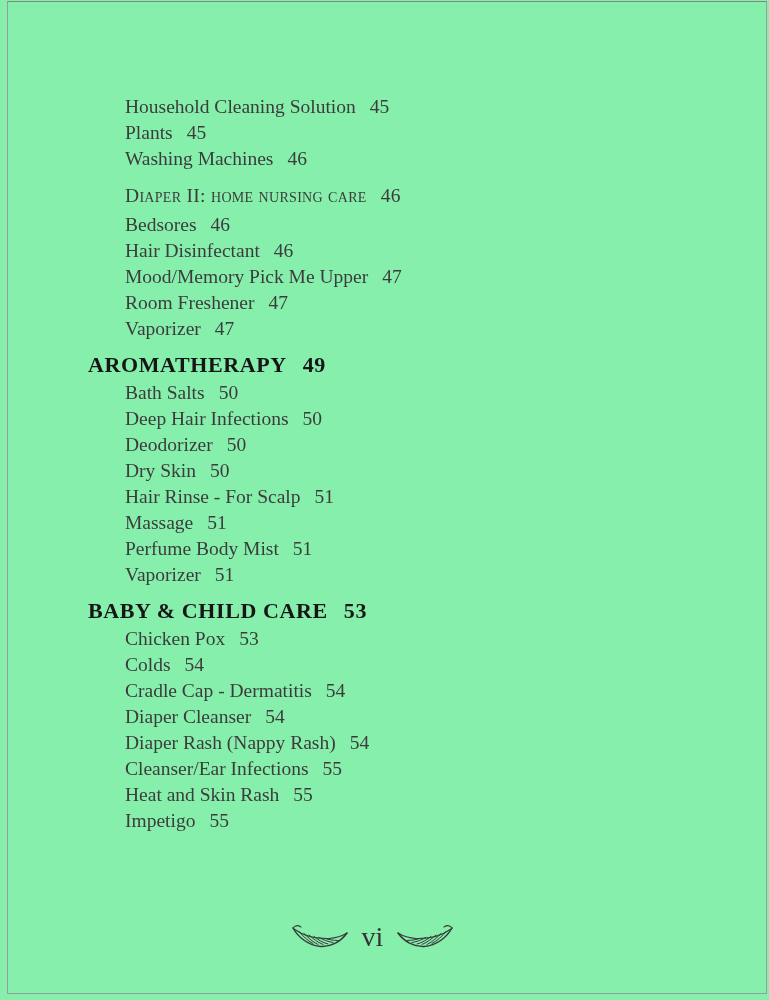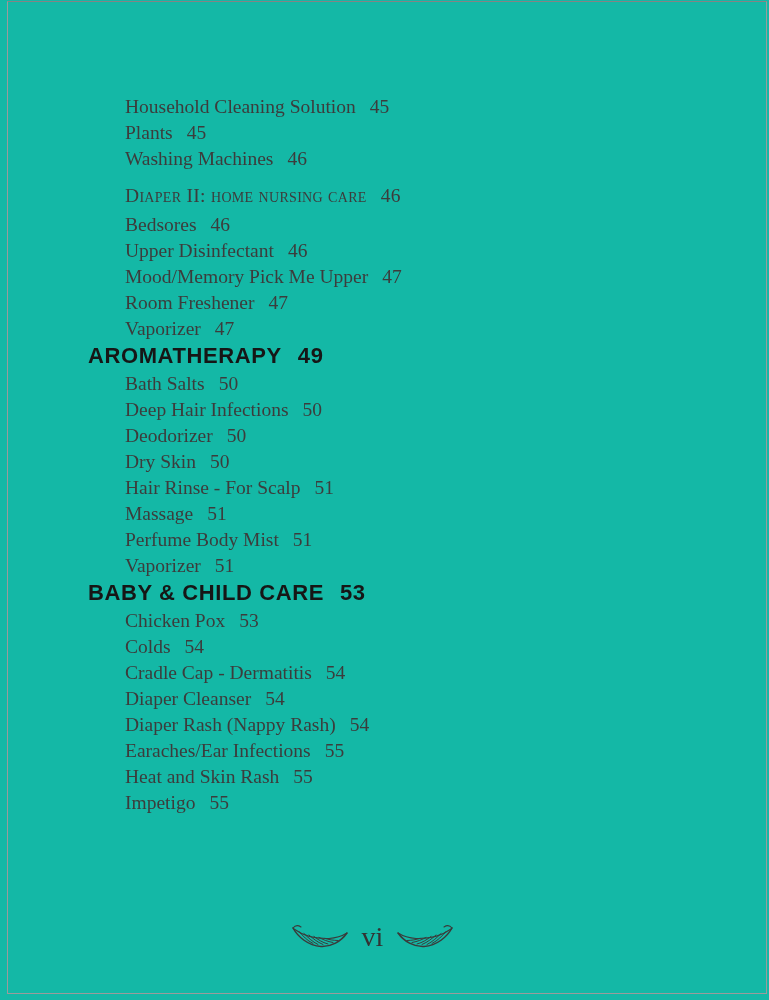--- a/index.html
+++ b/index.html
@@ -1,20 +1,20 @@
 <!DOCTYPE html>
 <html><head>
 <meta charset="utf-8">
 <style>
   html, body { margin: 0; padding: 0; background: #ffffff; }
   .page {
     position: relative;
     width: 769px;
     height: 1000px;
-    background: #14b8a6;
+    background: #86efac;
     overflow: hidden;
     font-family: "Liberation Serif", serif;
   }
   .scan-frame {
     position: absolute;
     left: 7px;
     top: 1px;
     width: 758px;
     height: 991px;
     border: 1px solid #9b9b9b;
@@ -35,26 +35,26 @@
   .row .page-num { margin-left: 14px; }
   .row.item { padding-left: 37px; }
   .row.section {
     padding-left: 37px;
     font-variant: small-caps;
     letter-spacing: 0.3px;
     margin-top: 11px;
     margin-bottom: 3px;
   }
   .row.chapter {
-    font-family: Liberation Sans, sans-serif;
+    font-family: Liberation Serif, serif;
     font-weight: 700;
     font-size: 22px;
     letter-spacing: 0.6px;
     color: #161616;
-    margin-top: 1px;
+    margin-top: 10px;
     margin-bottom: 2px;
   }
   .row.chapter .page-num { margin-left: 16px; }
   .page-footer {
     position: absolute;
     left: 0;
     right: 0;
     top: 922px;
     display: flex;
     justify-content: center;
@@ -75,40 +75,40 @@
 
 <div class="page">
   <div class="scan-frame"></div>
 
   <main class="toc">
     <div class="row item"><span>Household Cleaning Solution</span><span class="page-num">45</span></div>
     <div class="row item"><span>Plants</span><span class="page-num">45</span></div>
     <div class="row item"><span>Washing Machines</span><span class="page-num">46</span></div>
     <div class="row section"><span>Diaper II: home nursing care</span><span class="page-num">46</span></div>
     <div class="row item"><span>Bedsores</span><span class="page-num">46</span></div>
-    <div class="row item"><span>Upper Disinfectant</span><span class="page-num">46</span></div>
+    <div class="row item"><span>Hair Disinfectant</span><span class="page-num">46</span></div>
     <div class="row item"><span>Mood/Memory Pick Me Upper</span><span class="page-num">47</span></div>
     <div class="row item"><span>Room Freshener</span><span class="page-num">47</span></div>
     <div class="row item"><span>Vaporizer</span><span class="page-num">47</span></div>
     <div class="row chapter"><span>AROMATHERAPY</span><span class="page-num">49</span></div>
     <div class="row item"><span>Bath Salts</span><span class="page-num">50</span></div>
     <div class="row item"><span>Deep Hair Infections</span><span class="page-num">50</span></div>
     <div class="row item"><span>Deodorizer</span><span class="page-num">50</span></div>
     <div class="row item"><span>Dry Skin</span><span class="page-num">50</span></div>
     <div class="row item"><span>Hair Rinse - For Scalp</span><span class="page-num">51</span></div>
     <div class="row item"><span>Massage</span><span class="page-num">51</span></div>
     <div class="row item"><span>Perfume Body Mist</span><span class="page-num">51</span></div>
     <div class="row item"><span>Vaporizer</span><span class="page-num">51</span></div>
     <div class="row chapter"><span>BABY &amp; CHILD CARE</span><span class="page-num">53</span></div>
     <div class="row item"><span>Chicken Pox</span><span class="page-num">53</span></div>
     <div class="row item"><span>Colds</span><span class="page-num">54</span></div>
     <div class="row item"><span>Cradle Cap - Dermatitis</span><span class="page-num">54</span></div>
     <div class="row item"><span>Diaper Cleanser</span><span class="page-num">54</span></div>
     <div class="row item"><span>Diaper Rash (Nappy Rash)</span><span class="page-num">54</span></div>
-    <div class="row item"><span>Earaches/Ear Infections</span><span class="page-num">55</span></div>
+    <div class="row item"><span>Cleanser/Ear Infections</span><span class="page-num">55</span></div>
     <div class="row item"><span>Heat and Skin Rash</span><span class="page-num">55</span></div>
     <div class="row item"><span>Impetigo</span><span class="page-num">55</span></div>
   </main>
 
   <footer class="page-footer">
     <span class="feather left">
       <svg width="58" height="30" viewBox="0 0 58 30" xmlns="http://www.w3.org/2000/svg">
         <g fill="none" stroke="#3a3a3a" stroke-linecap="round">
           <path d="M2,6 C4,3.5 7,3 10,5" stroke-width="1.1"></path>
           <path d="M2,6 C7,15 17,23.5 30,24.5 C40,25 50,19.5 56,11" stroke-width="1.5"></path>

